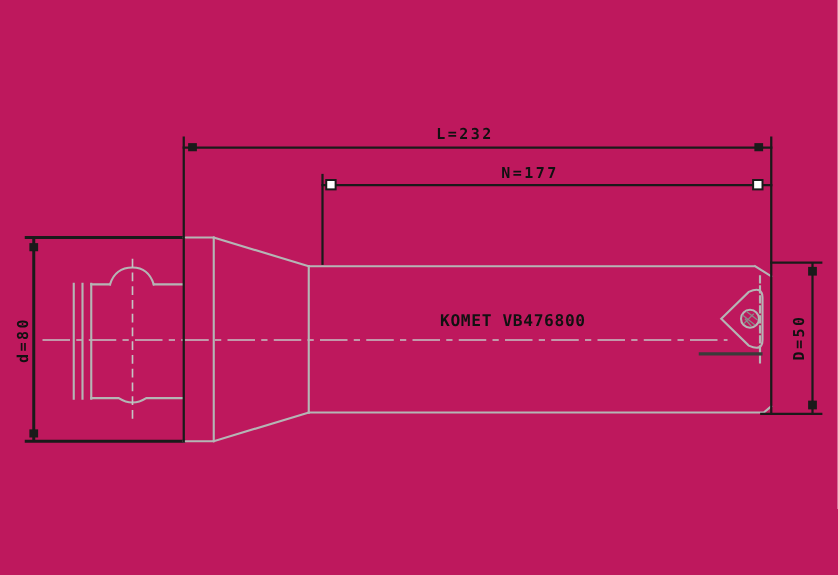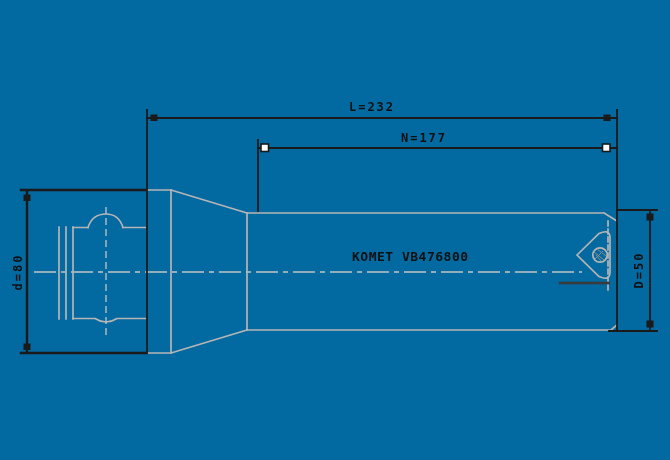--- a/index.html
+++ b/index.html
@@ -1,18 +1,18 @@
 <!DOCTYPE html>
 <html><head>
 <meta charset="utf-8">
 <style>
   html,body{margin:0;padding:0;}
   body{width:670px;height:460px;background:#ffffff;overflow:hidden;
        font-family:"DejaVu Sans Mono","Liberation Mono",monospace;}
-  .canvas{position:relative;width:670px;height:460px;background:#0369a1;}
+  .canvas{position:relative;width:670px;height:460px;background:#be185d;}
   svg{display:block;}
   .ln-black{stroke:#1a1a1a;stroke-width:1.8;fill:none;stroke-linecap:square;}
   .ln-black-thick{stroke:#1a1a1a;stroke-width:2.4;fill:none;stroke-linecap:square;}
   .ln-gray{stroke:#b5b5b5;stroke-width:1.7;fill:none;stroke-linecap:square;}
   .ln-gray-thin{stroke:#c4c4c4;stroke-width:1.3;fill:none;}
   .ln-dark{stroke:#3a3a3a;stroke-width:2.6;fill:none;}
   .hatch{stroke:#8a8a8a;stroke-width:1;fill:none;}
   .tick{fill:#1a1a1a;stroke:none;}
   .tick-open{fill:#ffffff;stroke:#1a1a1a;stroke-width:1.6;}
   .dim-txt{font-family:"DejaVu Sans Mono","Liberation Mono",monospace;

